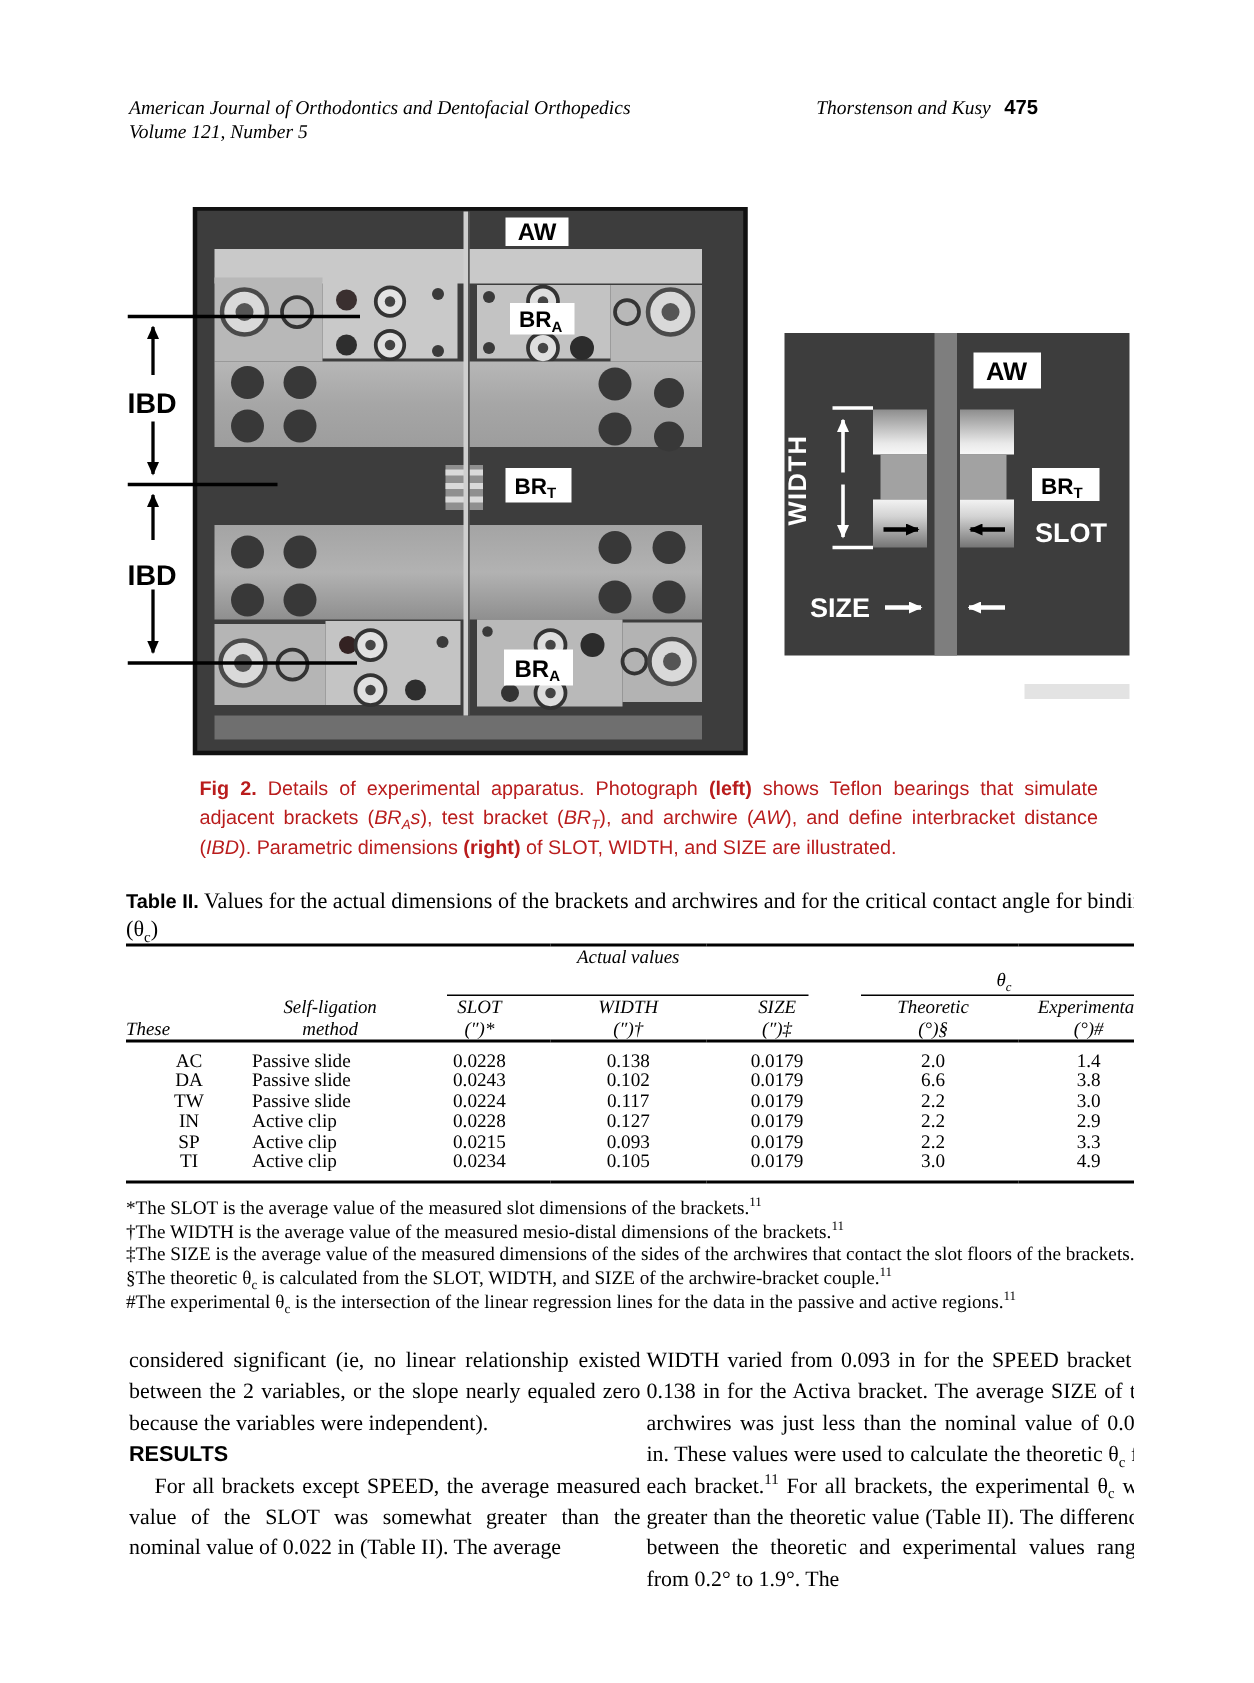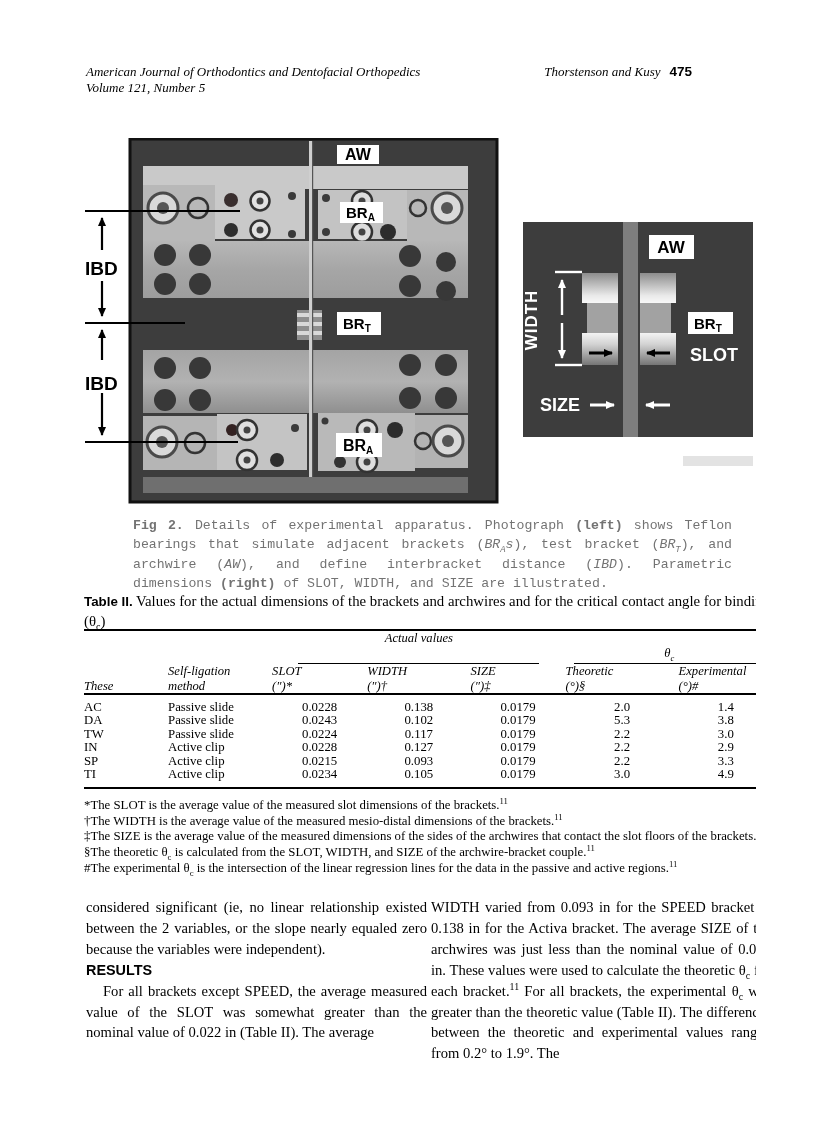--- a/index.html
+++ b/index.html
@@ -9,38 +9,38 @@
   
   .rh-left{position:absolute;left:86px;top:64px;font-style:italic;font-size:13px;line-height:16px;}
   .rh-right{position:absolute;right:64px;top:64px;font-size:13px;text-align:center;white-space:nowrap;}
   .rh-authors{font-style:italic;}
   .rh-page{font-style:normal;font-weight:bold;font-family:"Liberation Sans",sans-serif;
            font-size:13.5px;margin-left:9px;}
 
   
   .fig-svg{position:absolute;left:85px;top:138px;}
   .caption{position:absolute;left:133px;top:516px;width:599px;
-           font-family:Liberation Mono, monospace;font-size:13.2px;line-height:19.4px;
-           text-align:justify;color:#737373;}
+           font-family:Liberation Sans, sans-serif;font-size:13.2px;line-height:19.4px;
+           text-align:justify;color:#b91c1c;}
 
   
   .tbl-title{position:absolute;left:84px;top:592px;width:689px;font-size:14.8px;line-height:18.8px;}
   .tblwrap{position:absolute;left:84px;top:629px;width:689px;}
   table.data{width:100%;border-collapse:collapse;border-top:2px solid #000;border-bottom:2px solid #000;}
   table.data thead{border-bottom:2.4px solid #000;}
   table.data th{font-weight:normal;font-style:italic;font-size:12.6px;padding:0;vertical-align:bottom;}
   .grow th{padding-top:4px;}
   .grule{border-bottom:1.4px solid #000;padding-bottom:17px;margin:0 9%;text-align:center;}
   .grule2{border-bottom:1.4px solid #000;padding-bottom:2px;margin:0 4%;text-align:center;}
-  .hrow th{padding:3px 0 4px;text-align:left;line-height:14.5px;}
+  .hrow th{padding:3px 0 4px;text-align:center;line-height:14.5px;}
   .hrow th.h-code{text-align:left;}
   table.data tbody td{font-size:12.8px;line-height:13.4px;padding:0;}
   table.data tbody tr:first-child td{padding-top:6px;}
   table.data tbody tr:last-child td{padding-bottom:6px;}
-  td.c-code{text-align:left;}
+  td.c-code{text-align:center;}
   td.c-method{text-align:left;}
   td.c-num{text-align:center;}
   .footnotes{position:absolute;left:84px;top:798px;width:692px;font-size:12.8px;line-height:15.7px;}
 
   
   .col-left{position:absolute;left:86px;top:897px;width:341px;font-size:14.6px;line-height:20.9px;text-align:justify;}
   .col-right{position:absolute;left:431px;top:897px;width:340px;font-size:14.6px;line-height:20.9px;text-align:justify;}
   .col-left p,.col-right p{margin:0;}
   .results-h{font-family:"Liberation Sans",sans-serif;font-weight:bold;font-size:14.4px;
              margin:10px 0 6px;text-align:left;}
@@ -304,21 +304,21 @@
             <td class="c-num">0.0179</td>
             <td class="c-num">2.0</td>
             <td class="c-num">1.4</td>
         </tr>
         <tr>
           <td class="c-code">DA</td>
             <td class="c-method">Passive slide</td>
             <td class="c-num">0.0243</td>
             <td class="c-num">0.102</td>
             <td class="c-num">0.0179</td>
-            <td class="c-num">5.3</td>
+            <td class="c-num">6.6</td>
             <td class="c-num">3.8</td>
         </tr>
         <tr>
           <td class="c-code">TW</td>
             <td class="c-method">Passive slide</td>
             <td class="c-num">0.0224</td>
             <td class="c-num">0.117</td>
             <td class="c-num">0.0179</td>
             <td class="c-num">2.2</td>
             <td class="c-num">3.0</td>

